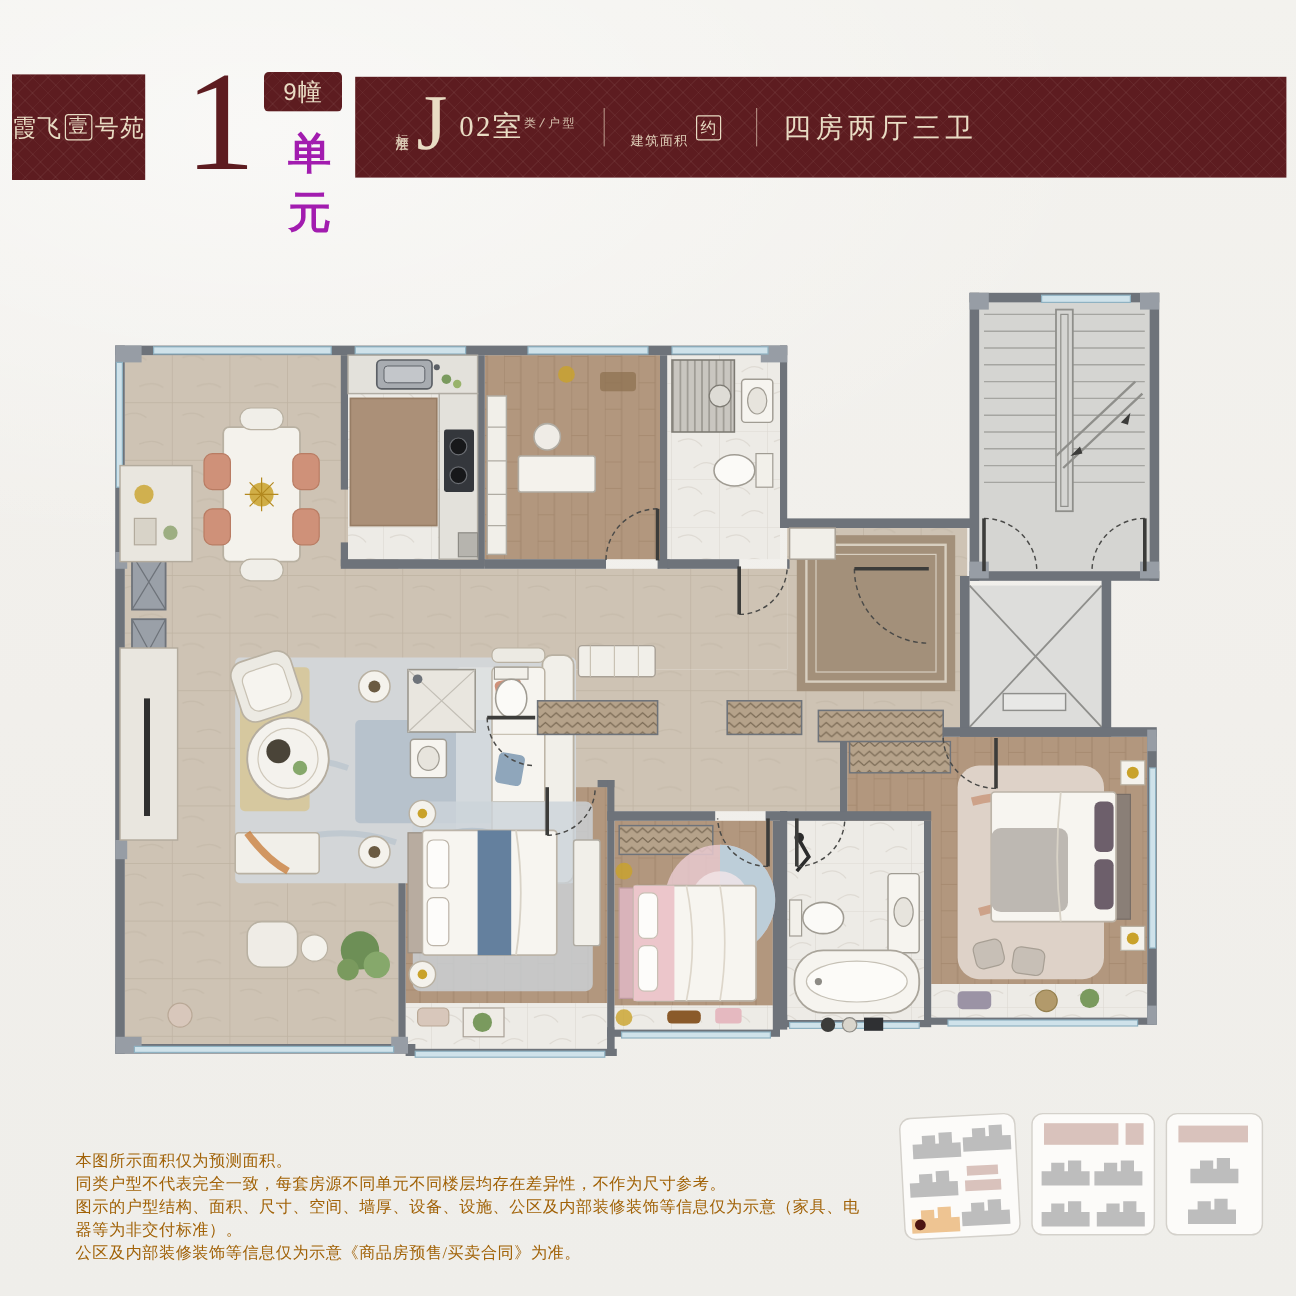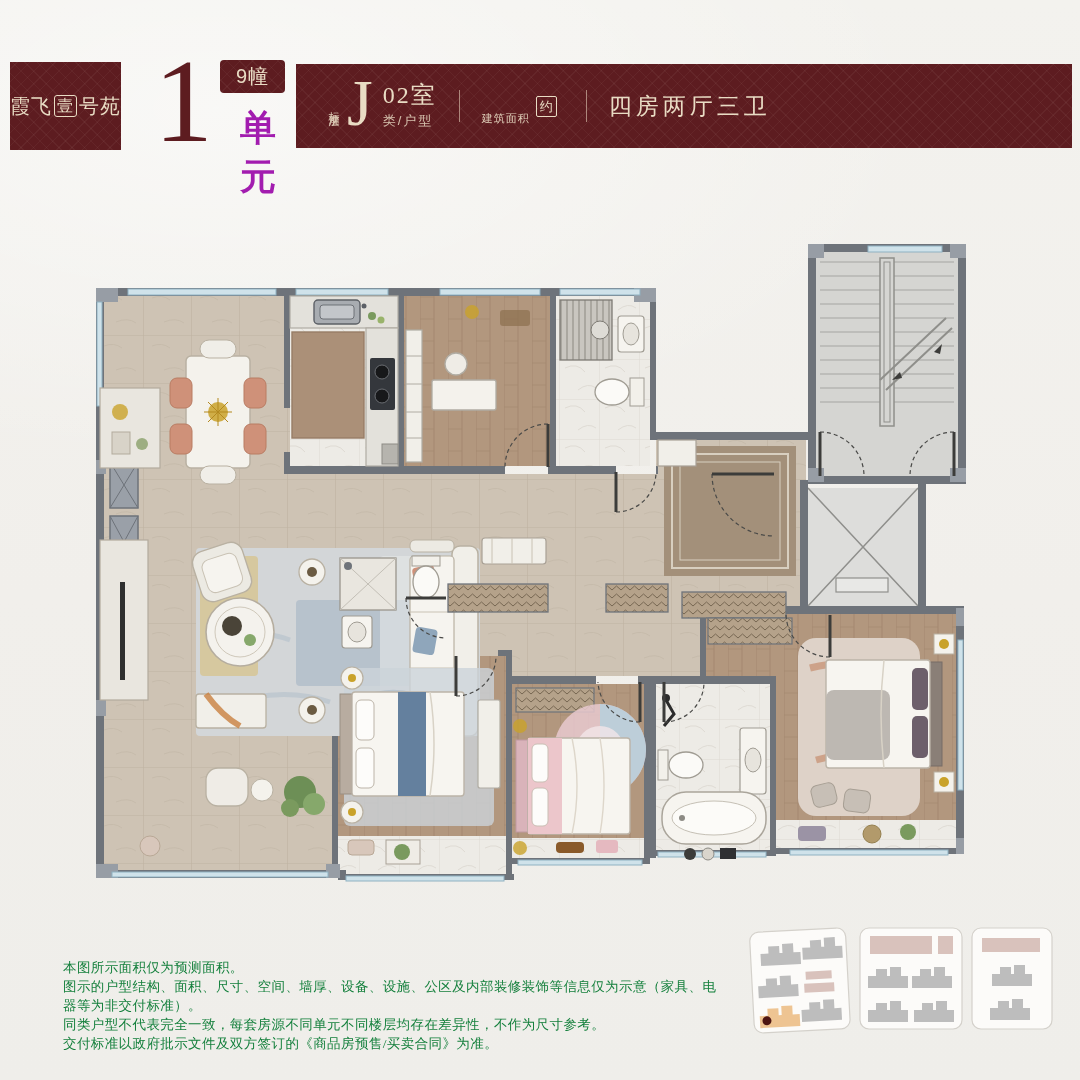--- a/index.html
+++ b/index.html
@@ -43,41 +43,41 @@
   .banner{
     position:absolute;left:296px;right:8px;top:64px;height:84px;
     display:flex;align-items:center;color:var(--cream,#e9dcc4);
   }
   .banner .floor-label{
     writing-mode:vertical-rl;font-size:11px;letter-spacing:2px;opacity:.92;
     margin-left:32px;margin-right:8px;line-height:1;
     font-family:"Liberation Sans","DejaVu Sans",sans-serif;
   }
   .banner .type-letter{font-size:66px;line-height:1;margin-right:10px;margin-top:-6px;}
-  .banner .room-col{display:flex;flex-direction:column;justify-content:center;}
+  .banner .room-col{display:flex;flex-direction:row;justify-content:center;}
   .banner .room{font-size:24px;letter-spacing:2px;line-height:1.1;}
-  .banner .room-caption{font-size:13px;letter-spacing:2px;opacity:.85;margin-top:3px;
-    font-family:Liberation Sans, sans-serif;}
+  .banner .room-caption{font-size:10px;letter-spacing:2px;opacity:.85;margin-top:3px;
+    font-family:Liberation Mono, monospace;}
   .banner .vdiv{width:1px;height:32px;background:rgba(238,222,198,.55);margin:0 22px;}
   .banner .area-label{display:flex;font-size:11px;line-height:1.25;
     letter-spacing:1px;opacity:.92;font-family:Liberation Sans, sans-serif;margin-top:25px;}
   .banner .approx-box{
     border:1px solid var(--cream,#e9dcc4);font-size:13px;line-height:1;
     padding:3px 3px;margin:0 7px 0 6px;border-radius:2px;
     font-family:"Liberation Sans","DejaVu Sans",sans-serif;
   }
   .banner .area-value{font-size:46px;line-height:1;font-weight:400;}
   .banner .area-sup{font-size:18px;vertical-align:super;line-height:1;}
   .banner .layout-text{font-size:23px;letter-spacing:4px;}
   
   .plan{position:absolute;left:0;top:0;width:1080px;height:1080px;}
   
   .disclaimer{
     position:absolute;left:63px;top:958px;width:660px;
-    color:#15803d;font-size:13.5px;line-height:19px;letter-spacing:.4px;
+    color:#a16207;font-size:13.5px;line-height:19px;letter-spacing:.4px;
   }
   .siteplan{position:absolute;left:742px;top:922px;width:320px;height:118px;}
 </style>
 </head>
 <body>
 
 <div class="logo-box maroon-bg">
   <span>霞飞</span>
     <span class="boxed">壹</span>
     <span>号苑</span>
@@ -480,23 +480,23 @@
       <path d="M830,615 V657"></path>
       <path d="M712,474 H774"></path>
       <path d="M820,476 V432"></path>
       <path d="M954,476 V432"></path>
     </g>
   </g>
 </svg>
 
 <div class="disclaimer">
   <div>本图所示面积仅为预测面积。</div>
+  <div>同类户型不代表完全一致，每套房源不同单元不同楼层均存在差异性，不作为尺寸参考。</div>
   <div>图示的户型结构、面积、尺寸、空间、墙厚、设备、设施、公区及内部装修装饰等信息仅为示意（家具、电器等为非交付标准）。</div>
-  <div>同类户型不代表完全一致，每套房源不同单元不同楼层均存在差异性，不作为尺寸参考。</div>
-  <div>交付标准以政府批示文件及双方签订的《商品房预售/买卖合同》为准。</div>
+  <div>公区及内部装修装饰等信息仅为示意《商品房预售/买卖合同》为准。</div>
 </div>
 
 <svg class="siteplan" viewBox="0 0 320 118">
   <defs>
     <g id="bldg">
       <path d="M0,10 h8 v-7 h11 v7 h3 v-9 h11 v9 h7 v12 h-40 z"></path>
     </g>
   </defs>
 
   <g transform="rotate(-3 58 60)">

